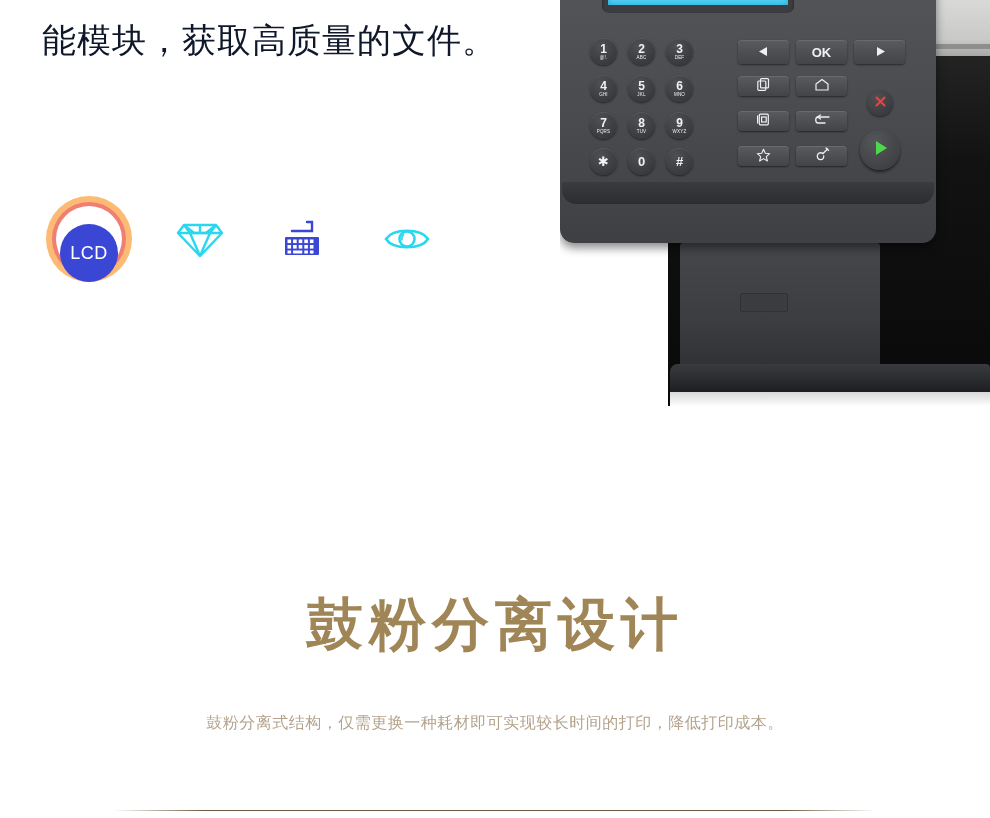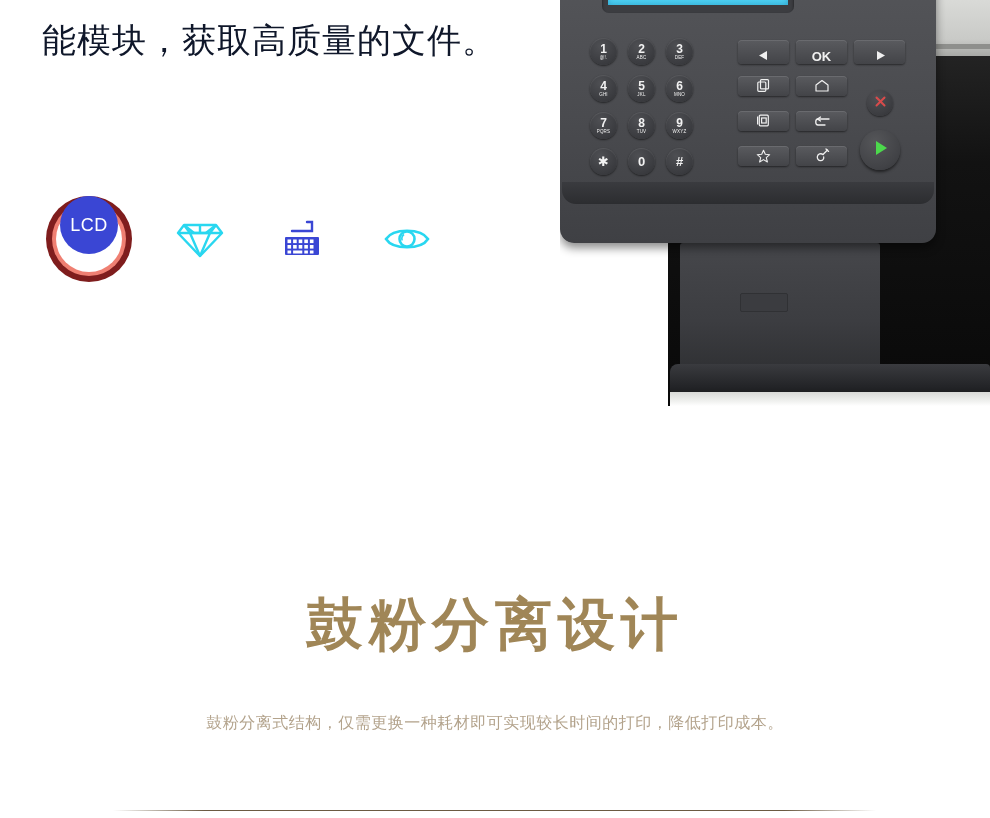--- a/index.html
+++ b/index.html
@@ -48,23 +48,23 @@
   .feature-item.i1 { left: 111px; }
   .feature-item.i2 { left: 213px; }
   .feature-item.i3 { left: 318px; }
 
   
   .lcd-badge {
     position: relative;
     width: 86px;
     height: 86px;
     border-radius: 50%;
-    background: #7f1d1d;
+    background: #fdba74;
     display: flex;
-    align-items: flex-start;
+    align-items: flex-end;
     justify-content: center;
   }
   .lcd-badge::before {
     content: "";
     position: absolute;
     left: 6px; top: 6px;
     width: 74px; height: 74px;
     border-radius: 50%;
     background: #ef7f72;
   }
@@ -200,21 +200,21 @@
   .key.sym .num { font-size: 13px; }
 
   
   .fbtn {
     position: absolute;
     border-radius: 4px;
     background: linear-gradient(180deg,#5a5b5f 0%,#4c4d51 60%,#434448 100%);
     box-shadow: 0 1px 2px rgba(0,0,0,.5), inset 0 1px 0 rgba(255,255,255,.10);
     color: #f0f0f0;
     display: flex;
-    align-items: flex-end;
+    align-items: center;
     justify-content: center;
     font-size: 13px;
     font-weight: bold;
   }
   .fbtn.wide { width: 51px; height: 24px; }
   .fbtn.mid  { width: 51px; height: 20px; }
 
   .rbtn {
     position: absolute;
     border-radius: 50%;

